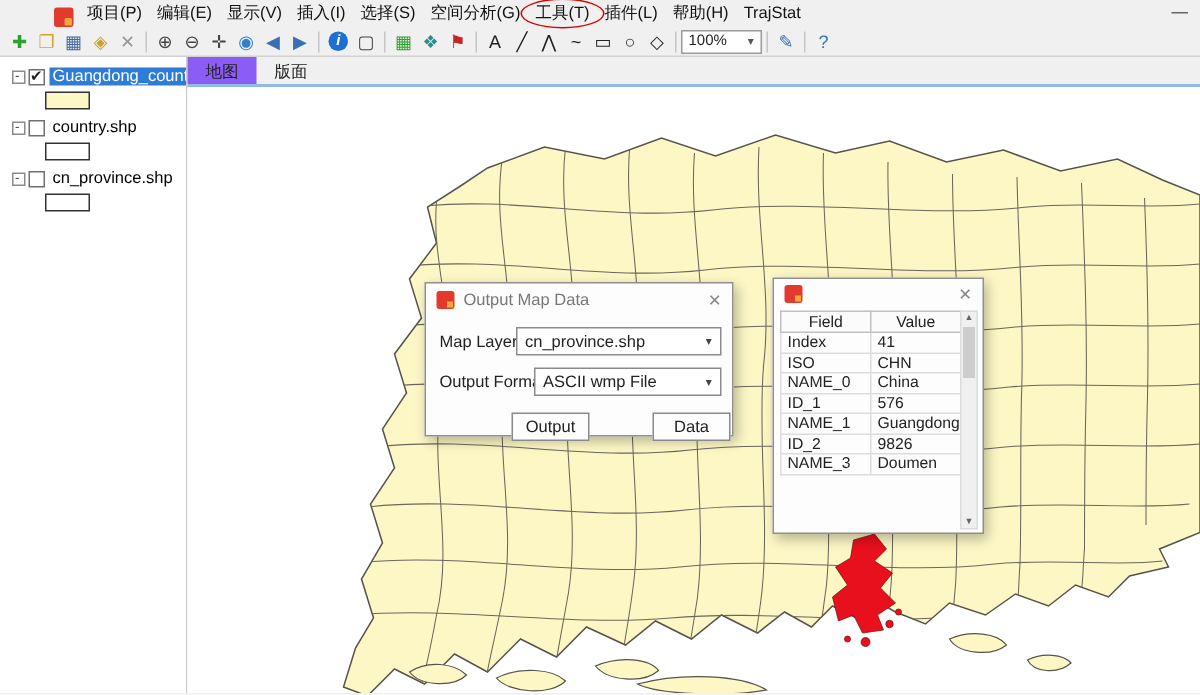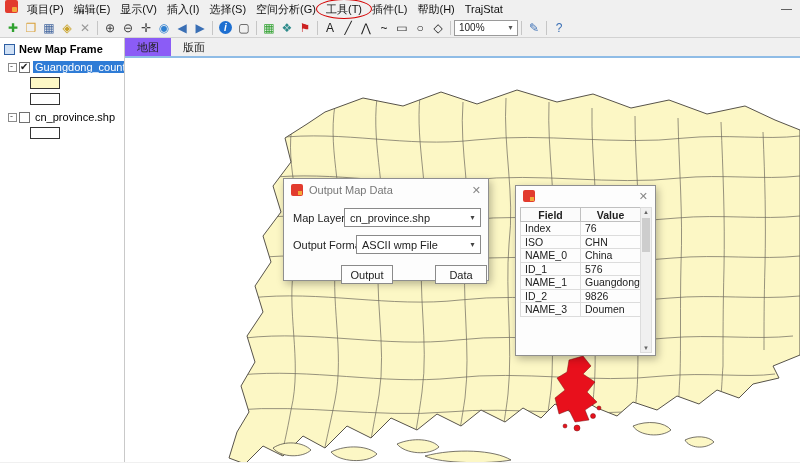--- a/index.html
+++ b/index.html
@@ -1,34 +1,34 @@
 <!DOCTYPE html>
 <html><head>
 <meta charset="utf-8">
 <style>
   * { margin:0; padding:0; box-sizing:border-box; }
   html,body { width:800px; height:463px; overflow:hidden; }
   body { font-family:"Liberation Sans", sans-serif; background:#f0f0f0; }
   .app { position:relative; width:800px; height:463px; background:#f0f0f0; }
 
   
-  .menubar { position:relative; height:18px; display:flex; align-items:flex-start; background:#f0f0f0; font-size:11px; color:#111; padding-left:3px; }
+  .menubar { position:relative; height:18px; display:flex; align-items:flex-end; background:#f0f0f0; font-size:11px; color:#111; padding-left:3px;margin-left:31px; }
   .app-logo { width:13px; height:13px; margin:0 4px 0 2px; background:#e23b2e; border-radius:2px; position:relative; flex:none; }
   .app-logo::after { content:""; position:absolute; right:1px; bottom:1px; width:5px; height:5px; background:#f2a93b; border-radius:1px; }
   .menu-item { padding:0 5px; height:18px; line-height:18px; position:relative; white-space:nowrap; cursor:default; }
   .annotation { position:absolute; left:-5px; right:-5px; top:-1px; bottom:-1px; border:1.5px solid #d40000; border-radius:50%; pointer-events:none; }
   .win-title { position:absolute; left:586px; top:0; height:18px; line-height:18px; color:#555; }
   .win-min { position:absolute; right:8px; top:0; height:18px; line-height:16px; color:#333; }
 
   
   .toolbar { height:20px; display:flex; align-items:center; background:#f0f0f0; border-bottom:1px solid #d2d2d2; padding-left:4px; }
   .ticon { width:18px; height:17px; display:inline-flex; align-items:center; justify-content:center; font-size:12px; line-height:1; cursor:default; flex:none; }
   .ticon.round-blue { width:13px; height:13px; margin:0 3px; background:#1d6fd1; border-radius:50%; font-size:10px; font-style:italic; font-weight:bold; }
   .tsep { width:1px; height:14px; background:#c6c6c6; margin:0 3px; flex:none; }
-  .zoom-combo { width:64px; height:16px; background:#fff; border:1px solid #9a9a9a; font-size:10px; display:inline-flex; align-items:center; padding-left:4px; color:#222; flex:none; }
+  .zoom-combo { width:54px; height:16px; background:#fff; border:1px solid #9a9a9a; font-size:10px; display:inline-flex; align-items:center; padding-left:4px; color:#222; flex:none; }
   .zoom-combo .zarrow { margin-left:auto; width:13px; text-align:center; color:#555; font-size:8px; }
 
   
   .body { display:flex; height:424px; }
   .sidebar { width:125px; background:#fff; border-right:1px solid #c9c9c9; font-size:11px; padding-top:3px; flex:none; }
   .tree-row { display:flex; align-items:center; height:16px; white-space:nowrap; overflow:hidden; }
   .frame-row { padding-left:4px; font-weight:bold; }
   .frame-icon { width:11px; height:11px; border:1px solid #2e5fa3; background:#cfe0f5; margin-right:4px; flex:none; }
   .layer-row { padding-left:8px; margin-top:2px; }
   .layer-row.selected .layer-name { background:#2f7cd6; color:#fff; }
@@ -51,29 +51,29 @@
   .cborder { fill:none; stroke:#6b675b; stroke-width:0.7; }
   .island { fill:#fcf7c5; stroke:#57534a; stroke-width:0.8; }
   .selected-region { fill:#e8101c; stroke:#7a1010; stroke-width:0.5; }
 
   
   .dialog { position:absolute; background:#fdfdfd; border:1px solid #8f8f8f; box-shadow:2px 3px 8px rgba(0,0,0,0.28); z-index:10; font-size:11px; color:#222; }
   .dlg-title { height:22px; display:flex; align-items:center; padding:0 7px; color:#777; }
   .dlg-icon { width:12px; height:12px; background:#e23b2e; border-radius:2px; margin-right:6px; position:relative; flex:none; }
   .dlg-icon::after { content:""; position:absolute; right:1px; bottom:1px; width:4px; height:4px; background:#f2a93b; }
   .dlg-close { margin-left:auto; color:#888; font-size:11px; cursor:default; }
-  .d1 { left:283px; top:178px; width:206px; height:103px; }
+  .d1 { left:283px; top:188px; width:206px; height:103px; }
   .d1-label { position:absolute; color:#222; }
   .combo { position:absolute; height:19px; background:#fff; border:1px solid #8a8a8a; display:flex; align-items:center; padding-left:5px; }
   .combo .arrow { margin-left:auto; width:15px; text-align:center; color:#444; font-size:8px; }
   .btn { position:absolute; width:52px; height:19px; background:#fdfdfd; border:1px solid #8a8a8a; display:flex; align-items:center; justify-content:center; cursor:default;margin-left:23px; }
   .d2 { left:515px; top:185px; width:141px; height:171px; }
   .d2 .dlg-title { height:20px; }
   .attr-table { position:absolute; left:4px; top:21px; border-collapse:collapse; font-size:10.5px; table-layout:fixed; width:121px; }
-  .attr-table th { width:60px; height:14px; border:1px solid #c0c0c0; font-weight:bold; text-align:center; background:#fbfbfb; }
+  .attr-table th { width:60px; height:14px; border:1px solid #c0c0c0; font-weight:normal; text-align:center; background:#fbfbfb; }
   .attr-table td { height:13.5px; border:1px solid #dcdcdc; padding:0 4px; white-space:nowrap; overflow:hidden;margin-left:45px; }
   .vscroll { position:absolute; right:3px; top:21px; bottom:2px; width:12px; background:#f0f0f0; border:1px solid #dcdcdc; font-size:6px; color:#666; text-align:center; }
   .vscroll .thumb { position:absolute; left:1px; right:1px; top:10px; height:34px; background:#cdcdcd; }
   .vscroll .up { position:absolute; top:1px; left:0; right:0; }
   .vscroll .dn { position:absolute; bottom:1px; left:0; right:0; }
 </style>
 </head>
 <body>
 
 <div class="app">
@@ -133,37 +133,38 @@
         <span class="tsep"></span>
         <span class="ticon" style="color: rgb(58, 111, 181);">✎</span>
         <span class="tsep"></span>
         <span class="ticon" style="color: rgb(58, 111, 181);">?</span>
       </span>
   </div>
 
   <div class="body">
 
     <div class="sidebar">
-      <div class="tree-row frame-row">
-        <span class="frame-icon"></span>
-        <span>New Map Frame</span>
-      </div>
 
       <div class="layer-block">
         <div class="tree-row layer-row selected">
           <span class="expander"></span>
           <span class="cb checked"></span>
           <span class="layer-name">Guangdong_county.shp</span>
         </div>
         <div class="swatch-row">
             <span class="swatch" style="background: rgb(252, 247, 197);"></span>
           </div>
       </div>
 
       <div class="layer-block">
+        <div class="tree-row layer-row">
+          <span class="expander"></span>
+          <span class="cb"></span>
+          <span class="layer-name">country.shp</span>
+        </div>
         <div class="swatch-row">
             <span class="swatch" style="background: rgb(255, 255, 255);"></span>
           </div>
       </div>
 
       <div class="layer-block">
         <div class="tree-row layer-row">
           <span class="expander"></span>
           <span class="cb"></span>
           <span class="layer-name">cn_province.shp</span>
@@ -260,21 +261,21 @@
       <span class="dlg-close">✕</span>
     </div>
     <table class="attr-table">
       <tbody>
           <tr>
         <th>Field</th>
         <th>Value</th>
       </tr>
       <tr>
             <td>Index</td>
-            <td>76</td>
+            <td>41</td>
           </tr>
       <tr>
             <td>ISO</td>
             <td>CHN</td>
           </tr>
       <tr>
             <td>NAME_0</td>
             <td>China</td>
           </tr>
       <tr>

